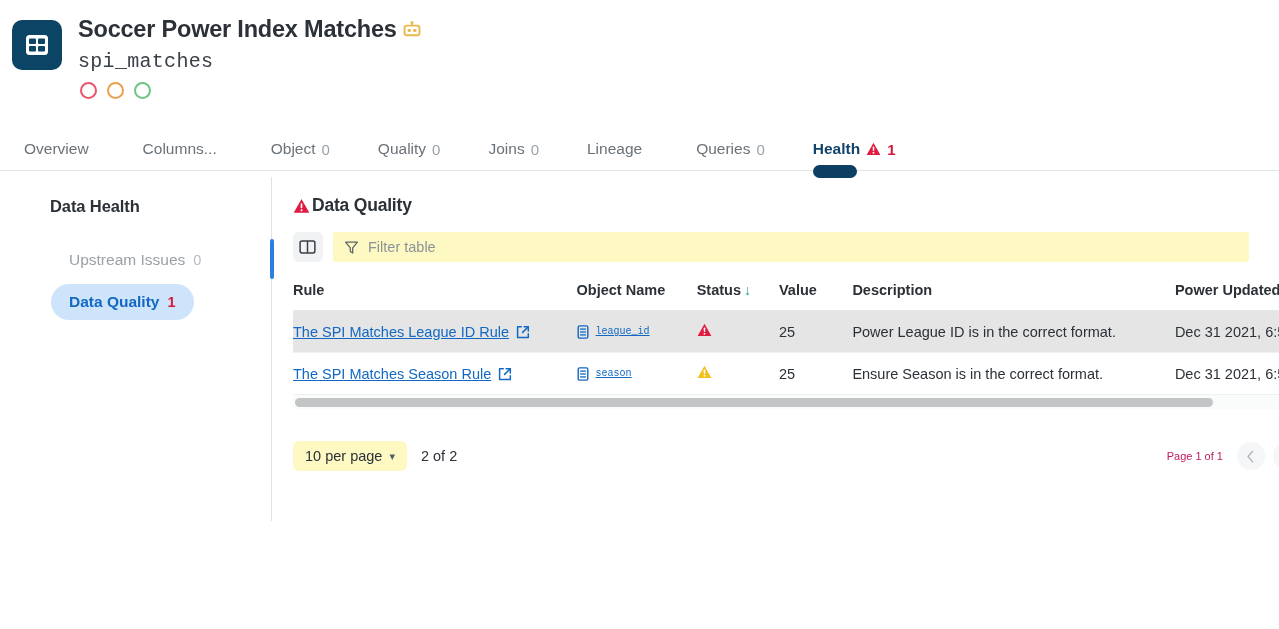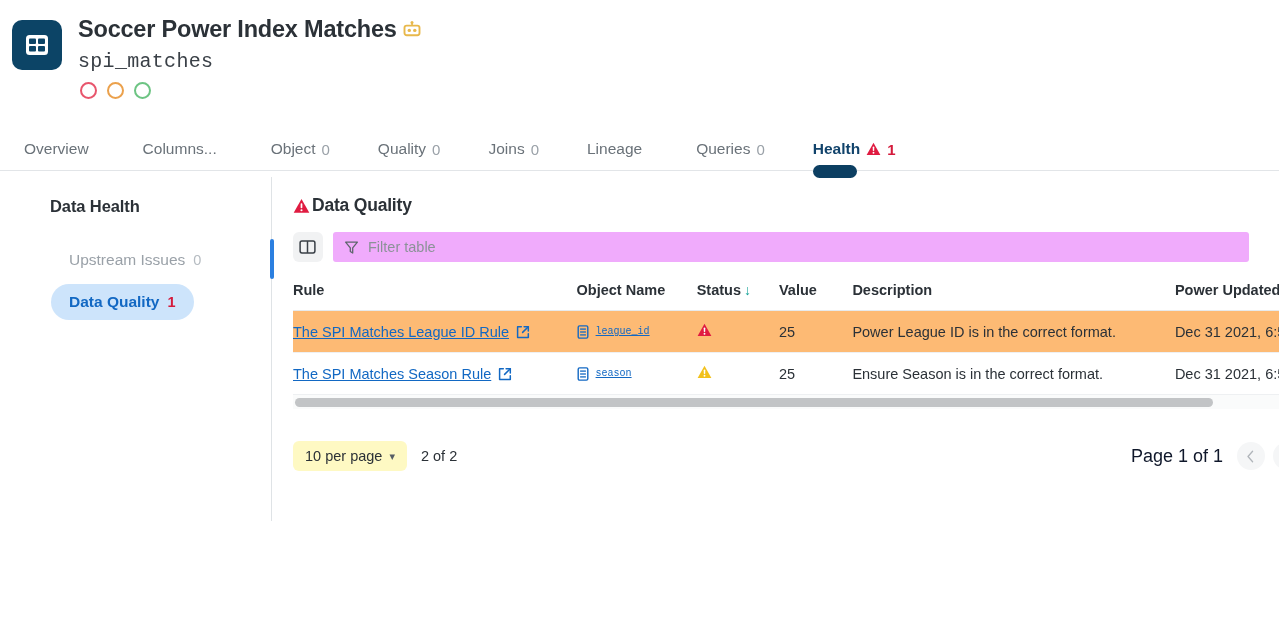--- a/index.html
+++ b/index.html
@@ -86,21 +86,21 @@
   .dq-heading { display: flex; align-items: center; gap: 2px; }
   .dq-heading-text { font-size: 17.5px; font-weight: bold; color: #2b3137; letter-spacing: -0.2px; }
 
   .toolbar { display: flex; align-items: center; gap: 10px; margin-top: 16px; }
   .col-toggle-btn {
     width: 30px; height: 30px; border-radius: 6px; background: #f1f2f3;
     display: flex; align-items: center; justify-content: center; cursor: pointer;
     flex: 0 0 auto;
   }
   .filter-box {
-    flex: 1 1 auto; height: 30px; background: #f0abfc; border-radius: 3px;
+    flex: 1 1 auto; height: 30px; background: #fef9c3; border-radius: 3px;
     display: flex; align-items: center; gap: 9px; padding: 0 11px;
     max-width: 916px;
   }
   .filter-input {
     border: 0; background: transparent; outline: none;
     font-family: "Liberation Sans", sans-serif; font-size: 14.5px;
     color: #3a4047; width: 100%;
   }
   .filter-input::placeholder { color: #8b9298; }
 
@@ -108,21 +108,21 @@
   .table-scroller { margin-top: 20px; overflow: hidden; position: relative; width: 1008px;}
   table.dq-table { border-collapse: collapse; width: 1160px; table-layout: fixed; }
   table.dq-table th {
     text-align: left; font-size: 14.5px; font-weight: bold; color: #2b3137;
     padding: 0 0 12px 0; border-bottom: 1px solid #e7eaec; white-space: nowrap;
   }
   table.dq-table td {
     font-size: 14.5px; color: #2b3137; padding: 12px 0;
     border-bottom: 1px solid #eef0f2; white-space: nowrap; vertical-align: middle;
   }
-  tr.row-alt td { background: #fdba74; margin-top: 22px; }
+  tr.row-alt td { background: #e5e5e5; margin-top: 22px; }
   .col-rule { width: 255px; }
   .col-object { width: 108px; }
   .col-status { width: 74px; }
   .col-value { width: 66px; }
   .col-desc { width: 290px; }
   .col-updated { width: 250px; }
 
   .th-inner { display: flex; align-items: center; gap: 3px; }
   .sort-arrow { color: #17a398; font-size: 14px; line-height: 1; font-weight: bold; }
 
@@ -149,21 +149,21 @@
     width: 1008px;
   }
   .per-page {
     background: #fef9c3; border-radius: 6px; padding: 7px 12px;
     font-size: 14.5px; color: #2b3137; display: flex; align-items: center; gap: 7px;
     cursor: pointer;
   }
   .chev-d { font-size: 11px; color: #555d64; }
   .count-label { font-size: 14.5px; color: #2b3137; margin-left: 14px; }
   .pager-right { margin-left: auto; display: flex; align-items: center; gap: 8px; }
-  .page-label { font-size: 18px; color: #0f172a; margin-right: 6px; margin-left: 40px; }
+  .page-label { font-size: 11px; color: #be185d; margin-right: 6px; margin-left: 40px; }
   .pager-btn {
     width: 28px; height: 28px; border-radius: 50%; background: #f5f6f7;
     display: flex; align-items: center; justify-content: center;
     color: #b0b5ba; font-size: 14px; cursor: pointer;
   }
 </style>
 </head>
 <body>
 
 <div class="page-header">

